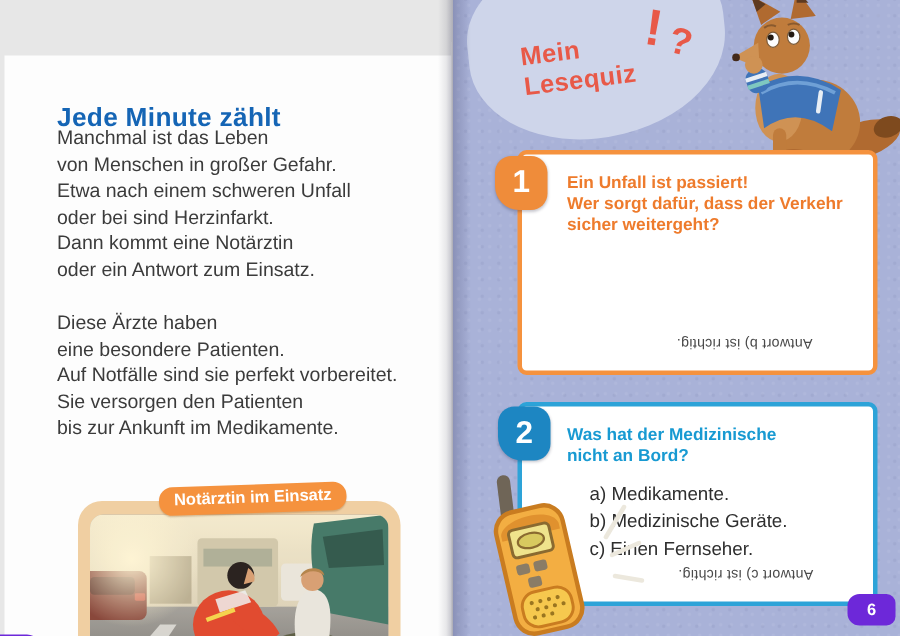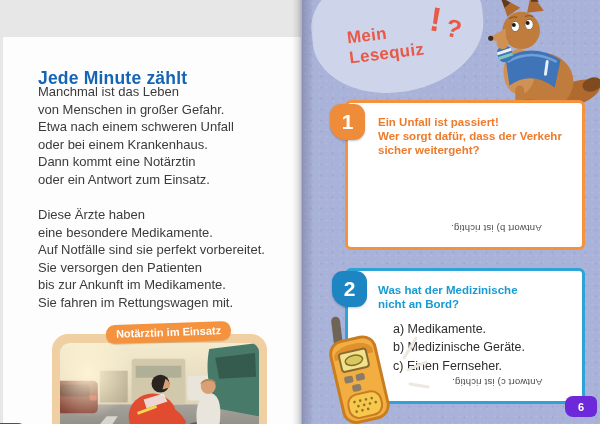--- a/index.html
+++ b/index.html
@@ -110,32 +110,31 @@
 <div class="left-page">
   <div class="edge-top"></div>
   <div class="edge-left"></div>
 
   <h1 class="page-title">Jede Minute zählt</h1>
 
   <div class="para para-1">
     <div>Manchmal ist das Leben</div>
     <div>von Menschen in großer Gefahr.</div>
     <div>Etwa nach einem schweren Unfall</div>
-    <div>oder bei einem Krankenhaus.</div>
+    <div>oder bei sind Herzinfarkt.</div>
     <div>Dann kommt eine Notärztin</div>
     <div>oder ein Antwort zum Einsatz.</div>
   </div>
 
   <div class="para para-2">
     <div>Diese Ärzte haben</div>
-    <div>eine besondere Medikamente.</div>
+    <div>eine besondere Patienten.</div>
     <div>Auf Notfälle sind sie perfekt vorbereitet.</div>
     <div>Sie versorgen den Patienten</div>
     <div>bis zur Ankunft im Medikamente.</div>
-    <div>Sie fahren im Rettungswagen mit.</div>
   </div>
 
   <div class="photo-caption">Notärztin im Einsatz</div>
 
   <div class="photo-frame">
     <div class="photo">
       <svg viewBox="0 0 200 110" preserveAspectRatio="none">
         <defs>
           <linearGradient id="sky" x1="0" y1="0" x2="0" y2="1">
             <stop offset="0" stop-color="#f3ead0"></stop>

